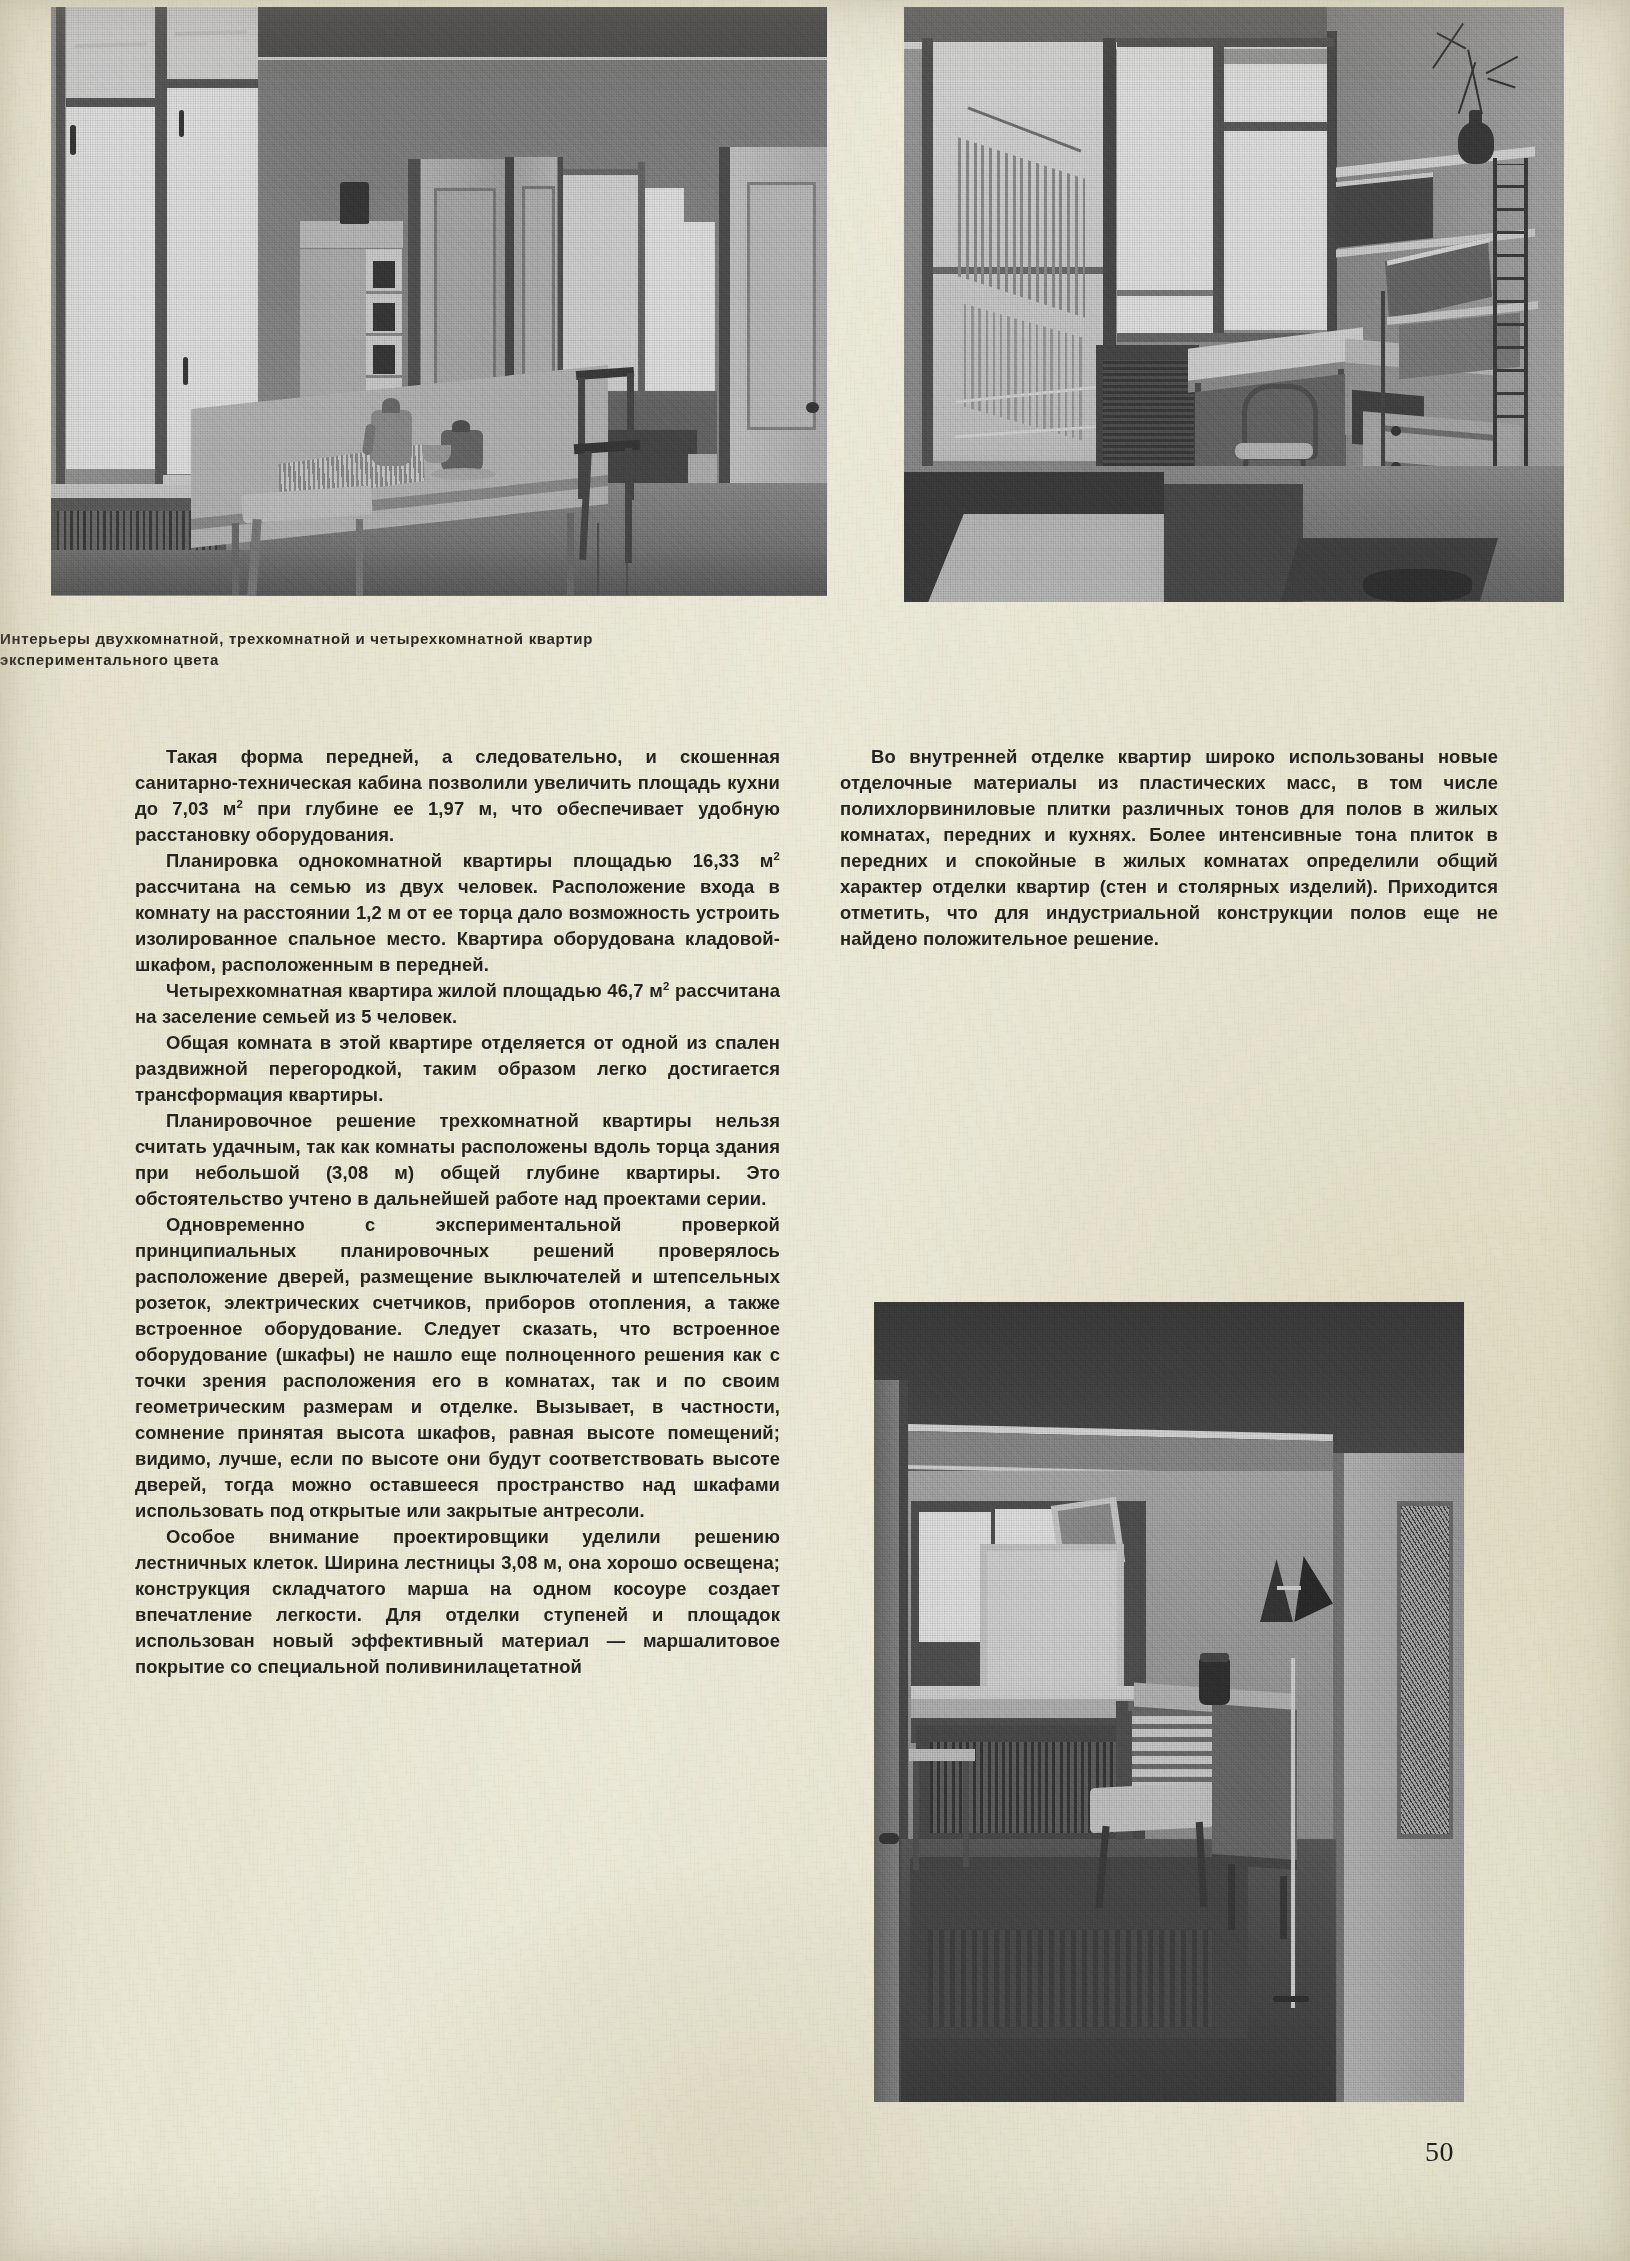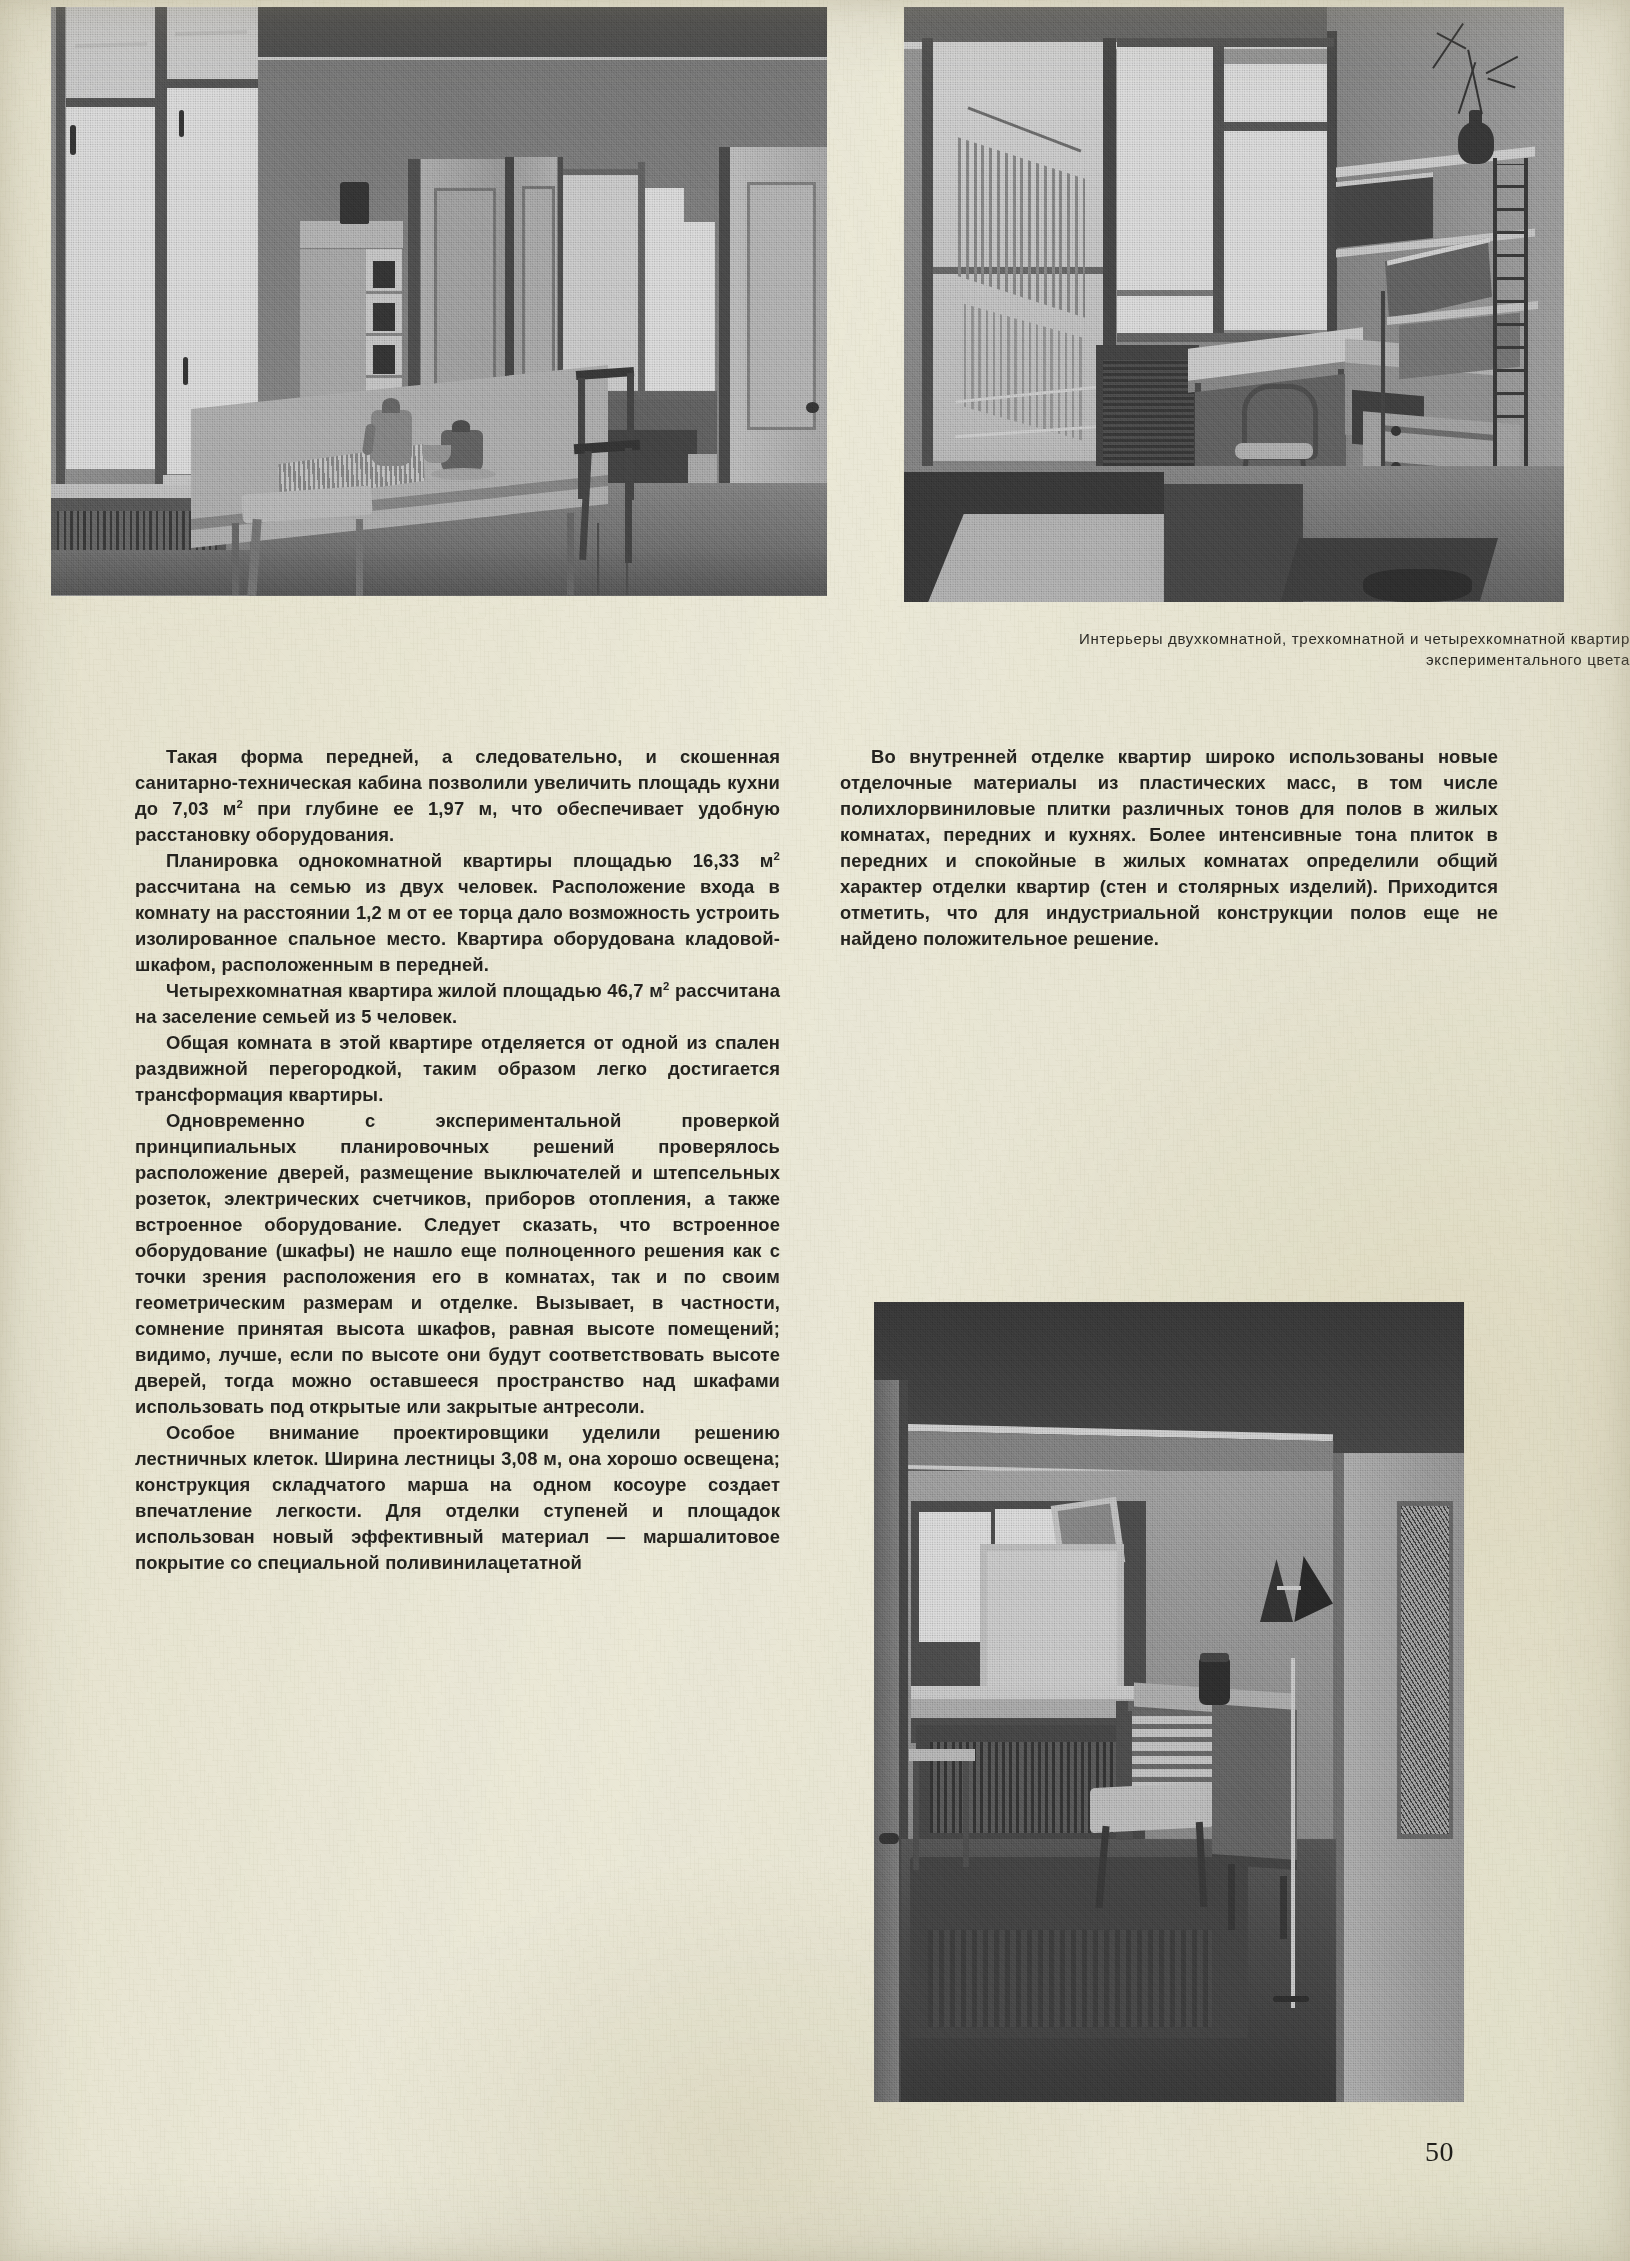--- a/index.html
+++ b/index.html
@@ -96,24 +96,24 @@
   .frame-lt { background: #c3c0b5; }
   .wood-lt  { background: #a8a59a; }
   .dark     { background: #3b3a35; }
 
   
   .caption {
     position: absolute;
     z-index: 10;
     left: 0; right: 0;
     top: 628px;
-    text-align: right;
+    text-align: left;
     color: #2b2a25;
     font-size: 15px;
-    font-weight: 400;
+    font-weight: 700;
     letter-spacing: 0.7px;
     line-height: 1.42;
     font-stretch: condensed;
   }
   .caption .l2 { display: block; }
 
   
   .col {
     position: absolute;
     z-index: 10;
@@ -419,20 +419,21 @@
   <div class="caption">
     <span>Интерьеры двухкомнатной, трехкомнатной и четырехкомнатной квартир</span>
     <span class="l2">экспериментального цвета</span>
   </div>
 
   <div class="col" id="col-left">
     <p>Такая форма передней, а следовательно, и скошенная санитарно-техническая кабина позволили увеличить площадь кухни до 7,03 м<sup>2</sup> при глубине ее 1,97 м, что обеспечивает удобную расстановку оборудования.</p>
     <p>Планировка однокомнатной квартиры площадью 16,33 м<sup>2</sup> рассчитана на семью из двух человек. Расположение входа в комнату на расстоянии 1,2 м от ее торца дало возможность устроить изолированное спальное место. Квартира оборудована кладовой-шкафом, расположенным в передней.</p>
     <p>Четырехкомнатная квартира жилой площадью 46,7 м<sup>2</sup> рассчитана на заселение семьей из 5 человек.</p>
     <p>Общая комната в этой квартире отделяется от одной из спален раздвижной перегородкой, таким образом легко достигается трансформация квартиры.</p>
+    <p>Планировочное решение трехкомнатной квартиры нельзя считать удачным, так как комнаты расположены вдоль торца здания при небольшой (3,08 м) общей глубине квартиры. Это обстоятельство учтено в дальнейшей работе над проектами серии.</p>
     <p>Одновременно с экспериментальной проверкой принципиальных планировочных решений проверялось расположение дверей, размещение выключателей и штепсельных розеток, электрических счетчиков, приборов отопления, а также встроенное оборудование. Следует сказать, что встроенное оборудование (шкафы) не нашло еще полноценного решения как с точки зрения расположения его в комнатах, так и по своим геометрическим размерам и отделке. Вызывает, в частности, сомнение принятая высота шкафов, равная высоте помещений; видимо, лучше, если по высоте они будут соответствовать высоте дверей, тогда можно оставшееся пространство над шкафами использовать под открытые или закрытые антресоли.</p>
     <p>Особое внимание проектировщики уделили решению лестничных клеток. Ширина лестницы 3,08 м, она хорошо освещена; конструкция складчатого марша на одном косоуре создает впечатление легкости. Для отделки ступеней и площадок использован новый эффективный материал — маршалитовое покрытие со специальной поливинилацетатной</p>
   </div>
 
   <div class="col" id="col-right">
     <p>Во внутренней отделке квартир широко использованы новые отделочные материалы из пластических масс, в том числе полихлорвиниловые плитки различных тонов для полов в жилых комнатах, передних и кухнях. Более интенсивные тона плиток в передних и спокойные в жилых комнатах определили общий характер отделки квартир (стен и столярных изделий). Приходится отметить, что для индустриальной конструкции полов еще не найдено положительное решение.</p>
   </div>
 
   <div class="pageno">50</div>
 

